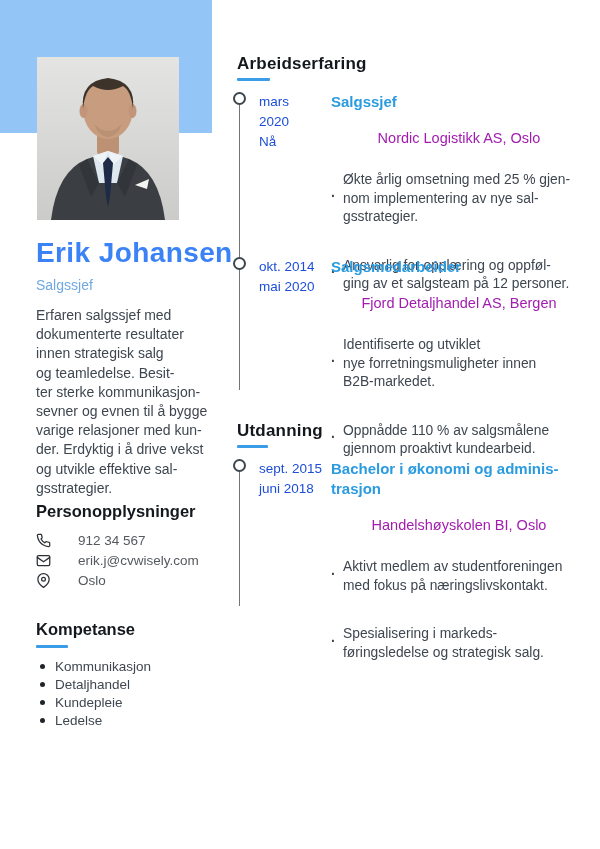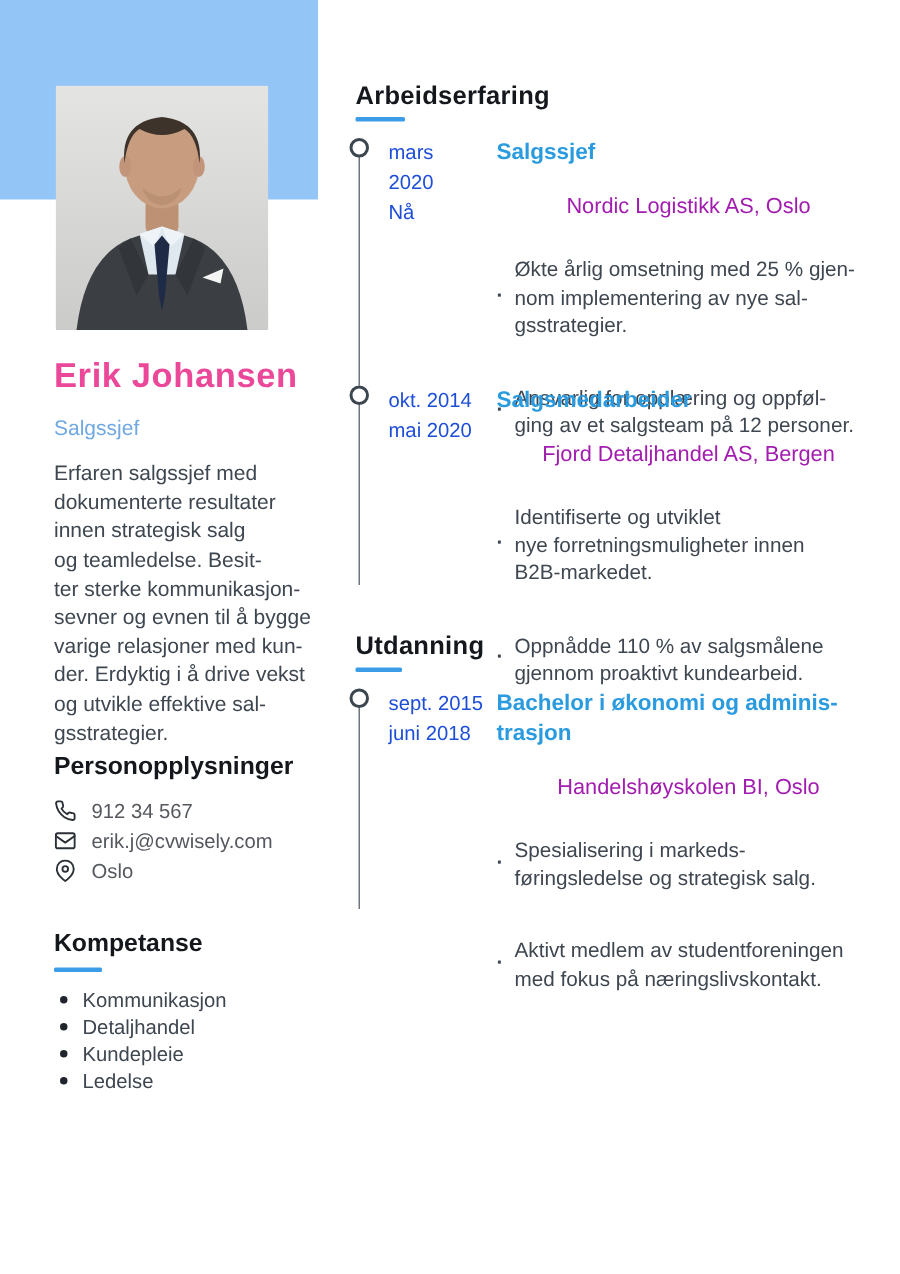--- a/index.html
+++ b/index.html
@@ -10,34 +10,34 @@
     position:relative; overflow:hidden;
     color:#3e4650;
   }
   .page { position:absolute; inset:0; width:600px; height:849px; }
 
   
   .blue-block { position:absolute; left:0; top:0; width:212px; height:133px; background:#93c5f7; }
   .photo { position:absolute; left:37px; top:57px; width:142px; height:163px; overflow:hidden; }
   .photo svg { display:block; }
 
-  .name { position:absolute; left:36px; top:237px; font-size:23px; font-weight:700; color:#ec4899; letter-spacing:0.4px; }
+  .name { position:absolute; left:36px; top:237px; font-size:28px; font-weight:700; color:#3b82f6; letter-spacing:0.4px; }
   .subtitle { position:absolute; left:36px; top:277px; font-size:14px; color:#6fa8e2; }
 
   .summary {
     position:absolute; left:36px; top:306px; width:190px;
     font-size:14px; line-height:19.2px; color:#3e4650;
     white-space:pre-line;
   }
 
   .lheading { font-size:16.5px; font-weight:700; color:#14181d; }
   .personal-heading { position:absolute; left:36px; top:502px; }
 
   .contact-list { position:absolute; left:36px; top:533px; display:flex; flex-direction:column; gap:5px; }
-  .contact-row { display:flex; align-items:center; gap:10px; }
+  .contact-row { display:flex; align-items:center; gap:27px; }
   .contact-row .cicon { width:15px; height:15px; flex:0 0 15px; display:flex; align-items:center; }
   .contact-row .cicon svg { width:15px; height:15px; stroke:#2b3036; fill:none; stroke-width:2; stroke-linecap:round; stroke-linejoin:round; }
   .contact-text { font-size:13.5px; color:#55595f; }
 
   .skills-heading { position:absolute; left:36px; top:620px; }
   .underline { height:3px; background:#3b9de8; border-radius:1px; }
   .skills-underline { position:absolute; left:36px; top:645px; width:32px; }
   .skills-list { position:absolute; left:40px; top:659px; display:flex; flex-direction:column; gap:3px; }
   .skill-item { display:flex; align-items:center; gap:10px; font-size:13.5px; color:#3e4650; }
   .skill-dot { width:5px; height:5px; border-radius:50%; background:#20252b; flex:0 0 5px; }
@@ -239,22 +239,22 @@
         <div class="tl-line"></div>
         <div class="tl-circle"></div>
       </div>
       <div class="date-col">sept. 2015
 juni 2018</div>
       <div class="content-col">
         <div class="entry-title">Bachelor i økonomi og adminis-
 trasjon</div>
         <div class="entry-company">Handelshøyskolen BI, Oslo</div>
         <div class="entry-bullets">
+          <div class="bullet">Aktivt medlem av studentforeningen
+med fokus på næringslivskontakt.</div>
           <div class="bullet">Spesialisering i markeds-
 føringsledelse og strategisk salg.</div>
-          <div class="bullet">Aktivt medlem av studentforeningen
-med fokus på næringslivskontakt.</div>
         </div>
       </div>
     </div>
   </div>
 
 </div>
 
 </body></html>

